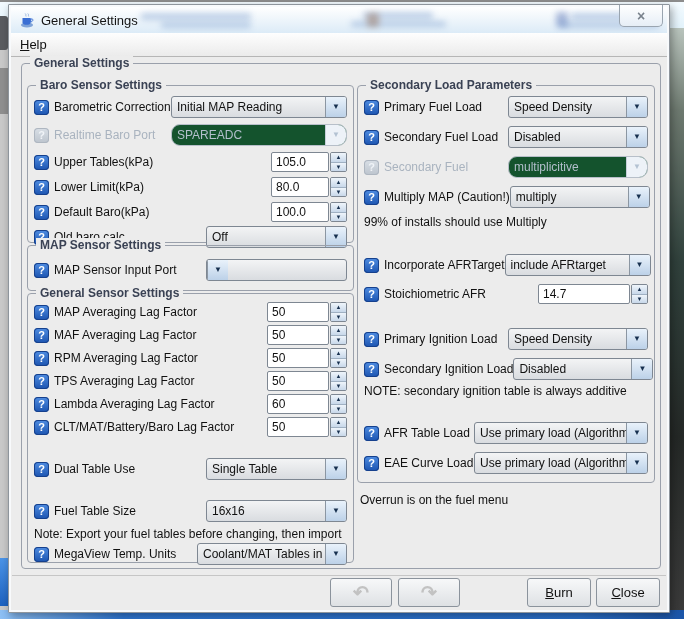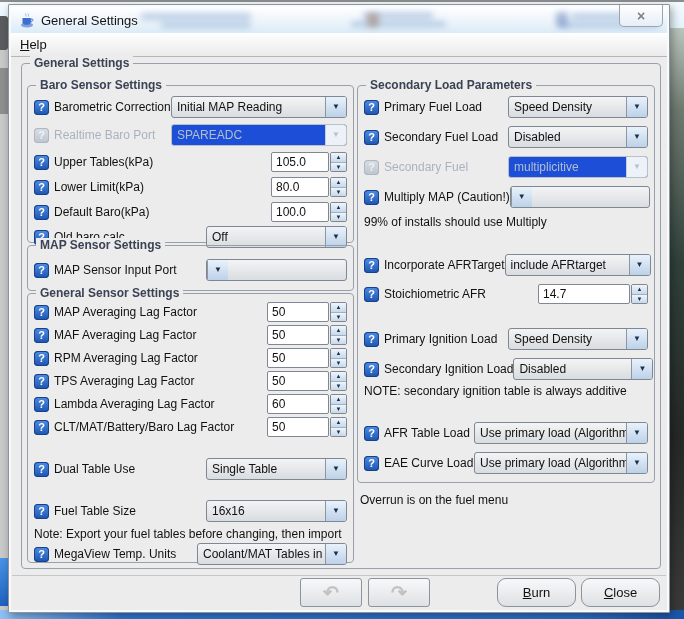--- a/index.html
+++ b/index.html
@@ -63,21 +63,21 @@
 
   
   .combo{display:flex;height:22px;flex:none;box-sizing:border-box;border:1px solid #7e8792;
          border-radius:3px;background:linear-gradient(#f3f4f5,#d9dce0);overflow:hidden;}
   .combo .val{flex:1;font-size:12px;line-height:20px;padding:0 5px;color:#111;
               white-space:nowrap;overflow:hidden;}
   .combo .arrow{width:20px;flex:none;border-left:1px solid #8b96a2;
                 background:linear-gradient(#e9f2fb,#bcd1e8);
                 display:flex;align-items:center;justify-content:center;}
   .combo .tri{font-size:8px;color:#17304f;line-height:1;}
-  .combo.off{border-color:#b7bfc9;background:#1d4ed8;}
+  .combo.off{border-color:#b7bfc9;background:#14532d;border-radius:9px;}
   .combo.off .val{color:#b3bfcc;}
   .combo.off .arrow{background:#edf2f8;border-left-color:#c6cfd9;}
   .combo.off .tri{color:#b3c2d2;}
 
   
   .spinner{display:flex;height:20px;flex:none;}
   .spinner .field{border:1px solid #7e8792;border-radius:2px;background:#fff;color:#111;
                   font-family:"Liberation Sans",sans-serif;font-size:12px;padding:1px 4px;
                   box-sizing:border-box;height:20px;}
   .spinner .btns{width:17px;flex:none;margin-left:1px;border:1px solid #7e8792;border-radius:2px;
@@ -91,21 +91,21 @@
   .f57{width:58px}.f60{width:62px}.f90{width:92px}
 
   
   .btnbar{position:absolute;left:3px;right:3px;bottom:3px;height:34px;background:#ececec;
           border-top:1px solid #c6c6c6;display:flex;align-items:center;justify-content:flex-end;
           gap:5px;padding-right:6px;box-sizing:border-box;}
   .jbtn{height:29px;border:1px solid #8b939c;border-radius:3px;box-sizing:border-box;
         background:linear-gradient(#f7f8f9,#dee1e4);font-size:13px;color:#111;
         display:flex;align-items:center;justify-content:center;cursor:default;}
   .jbtn.iconb{width:62px;color:#c2c2c2;font-size:19px;font-weight:bold;}
-  .jbtn.textb{width:79px;border-radius:9px;}
+  .jbtn.textb{width:64px;}
 </style>
 </head>
 <body>
 
 <div class="bg-top">
   <div class="toolsep" style="left:283px"></div>
   <div class="toolsep" style="left:510px"></div>
   <div class="toolsep" style="left:667px"></div>
 
 </div>
@@ -389,20 +389,21 @@
             <span class="arrow">
                 <span class="tri">▼</span>
               </span>
           </div>
         </div>
         <div class="row" style="margin-top:8px">
           <span class="qicon">?</span>
           <span class="lbl">Multiply MAP (Caution!)</span>
           <span class="sp"></span>
           <div class="combo c140">
+            <span class="val">multiply</span>
             <span class="arrow">
                 <span class="tri">▼</span>
               </span>
           </div>
         </div>
         <div class="notetext" style="margin-top:7px">99% of installs should use Multiply</div>
 
         <div class="row" style="margin-top:25px">
           <span class="qicon">?</span>
           <span class="lbl">Incorporate AFRTarget</span>

